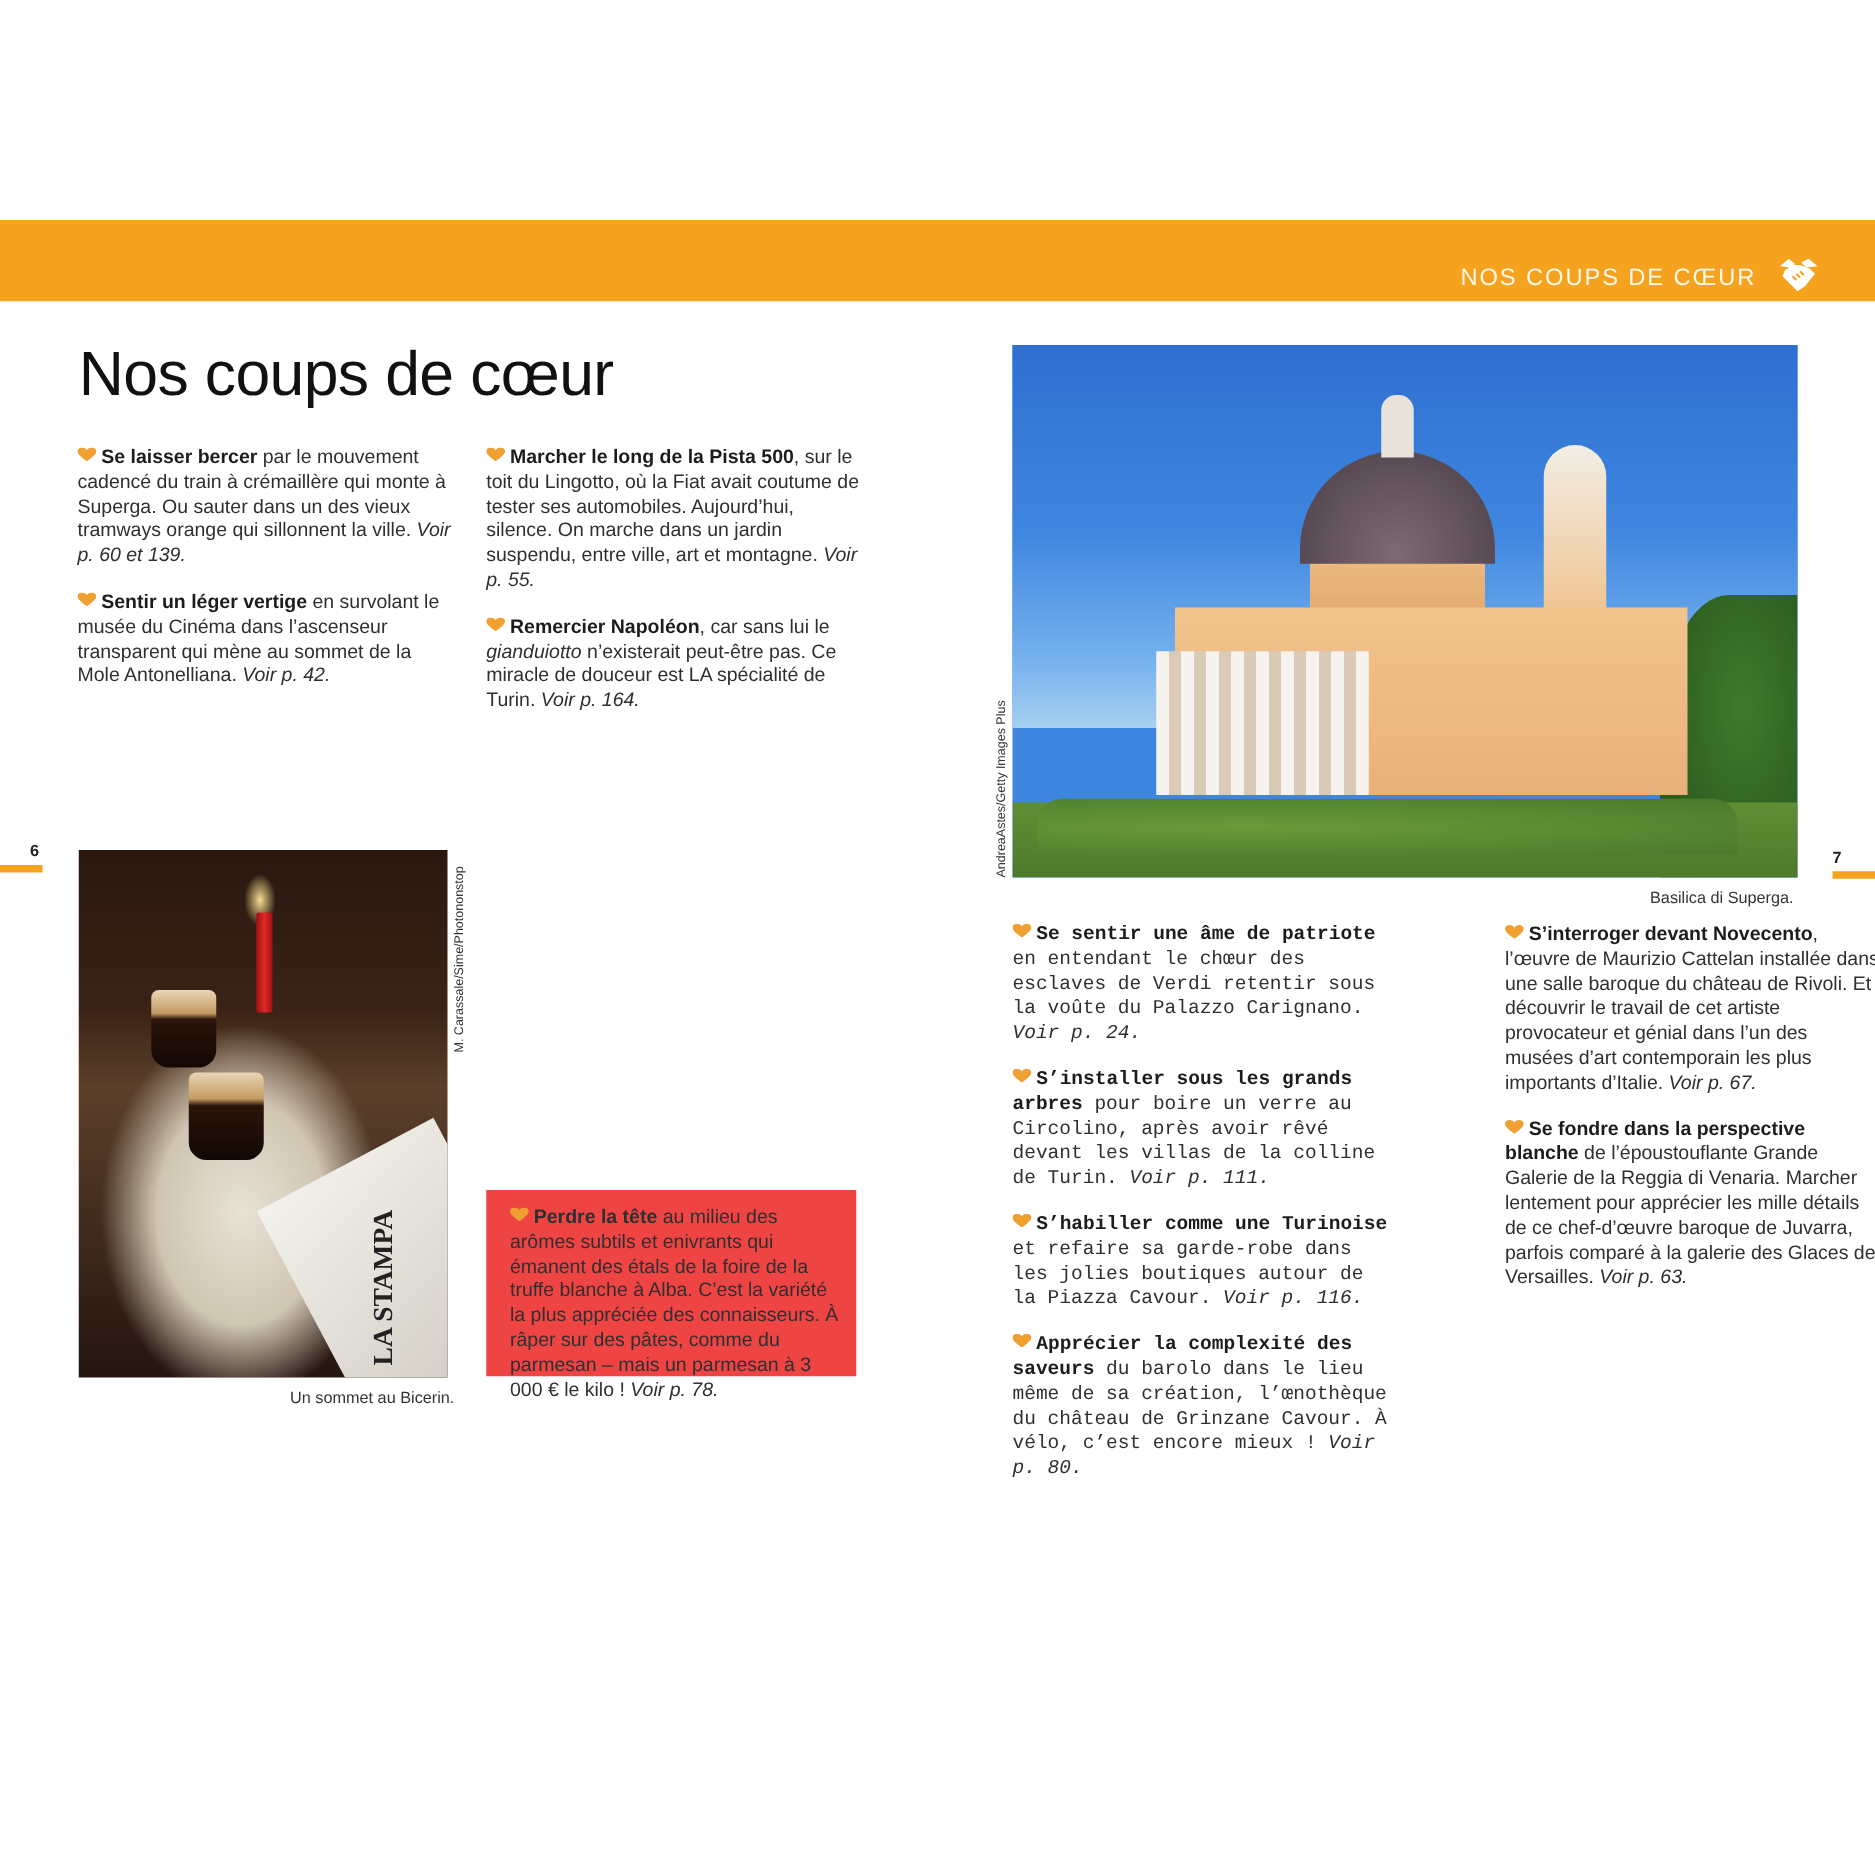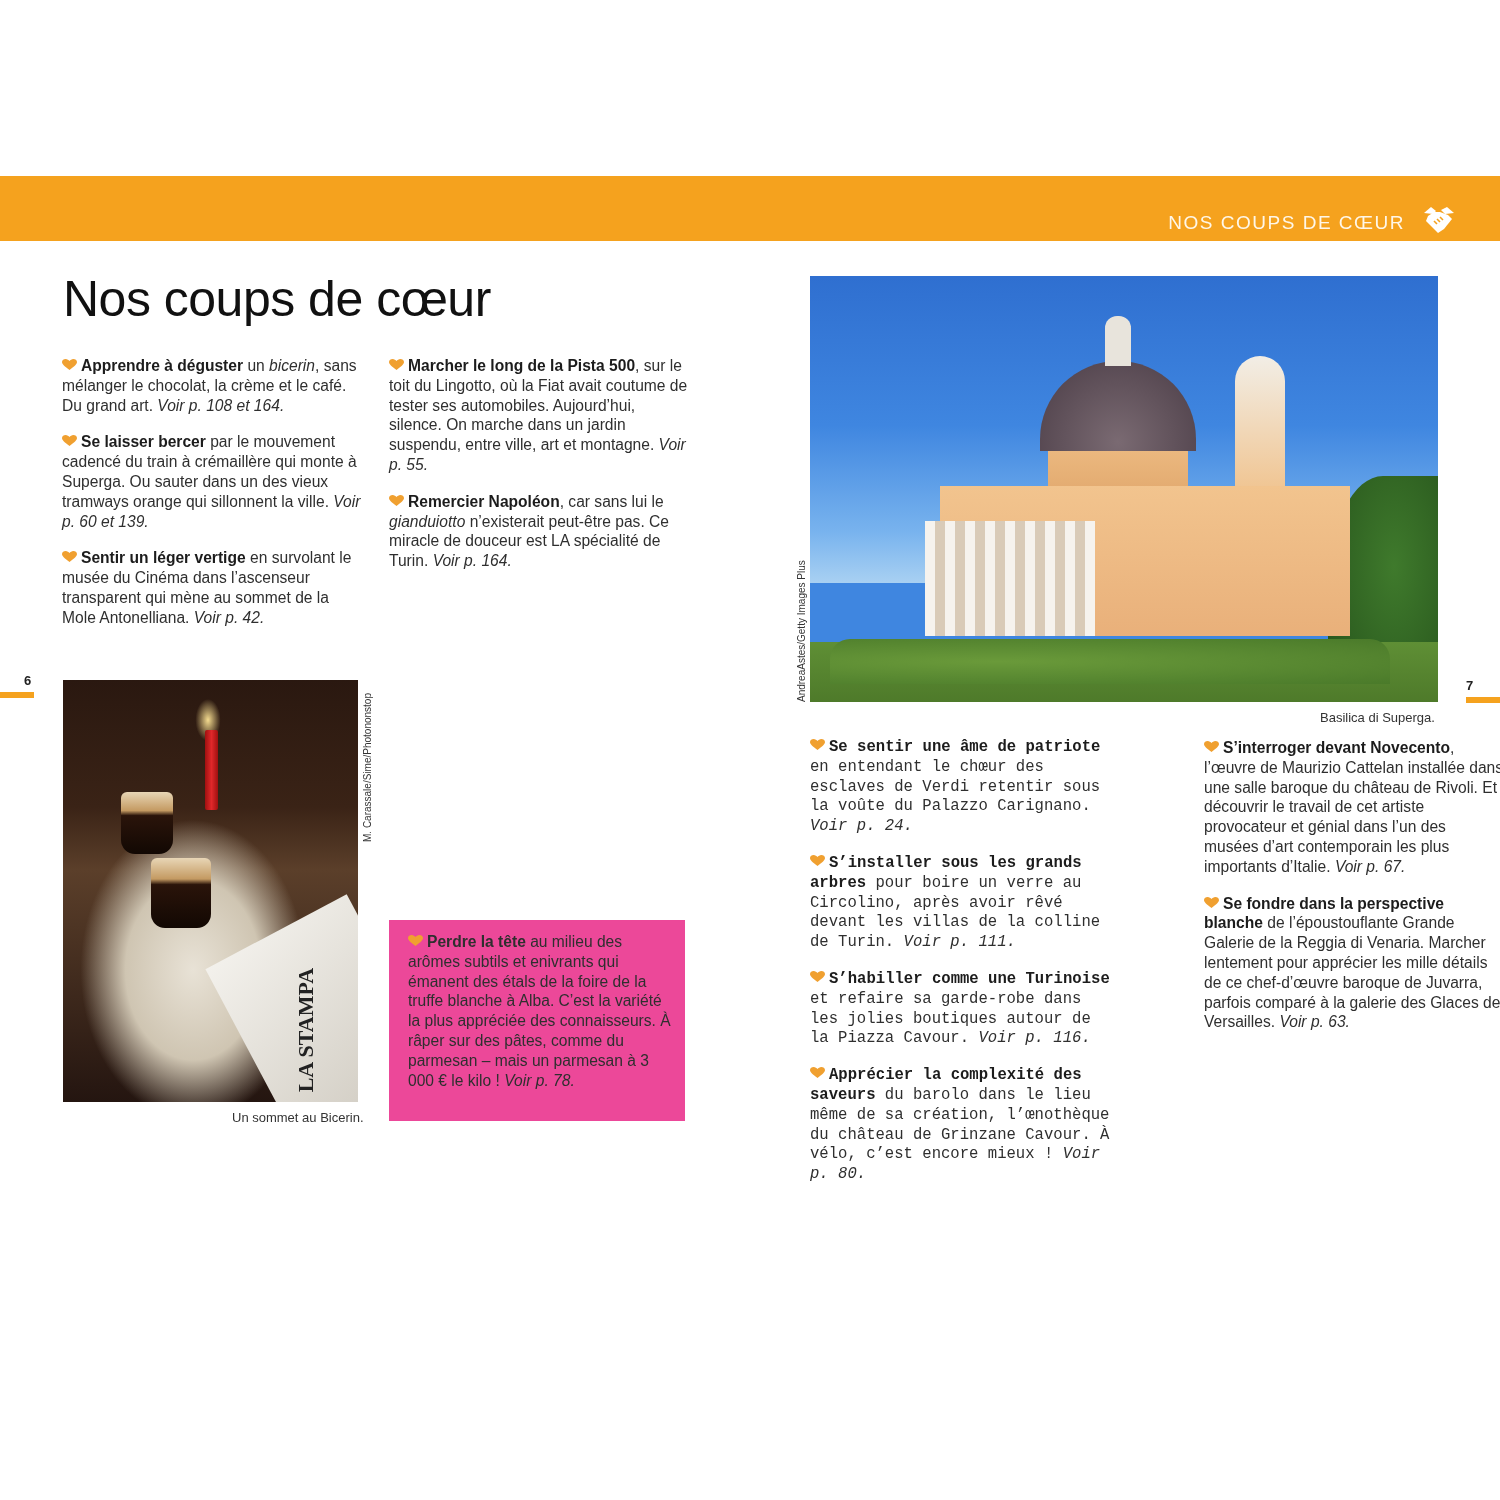--- a/index.html
+++ b/index.html
@@ -29,22 +29,22 @@
   .item b { color: #1c1c1c; }
   .heart { display: inline-block; width: 15px; height: 11px; margin-right: 4px; vertical-align: 1px; }
   .heart svg { display: block; }
 
   .col1 { left: 62px; top: 356px; width: 300px; }
   .col2 { left: 389px; top: 356px; width: 300px; }
   .col3 { left: 810px; top: 738px; width: 300px; font-family: Liberation Mono, monospace; }
   .col4 { left: 1204px; top: 738px; width: 300px; }
 
   .highlight-box {
-    position: absolute; left: 389px; top: 920px; width: 296px; height: 201px;
-    background: #ec4899;
+    position: absolute; left: 389px; top: 952px; width: 296px; height: 149px;
+    background: #ef4444;
   }
   .highlight-box .inner { position: absolute; left: 19px; top: 12px; width: 268px; font-size: 15.6px; line-height: 19.8px; color: #2f2f2f; }
 
   .page-num { position: absolute; font-size: 13px; font-weight: bold; color: #222; }
   .page-bar { position: absolute; height: 6px; background: #f5a21e; }
 
   .photo { position: absolute; overflow: hidden; }
   .photo-bicerin {
     left: 63px; top: 680px; width: 295px; height: 422px;
     background:
@@ -88,25 +88,20 @@
       <path d="M32 8 L25 2 L19 5 L23 9 Z" fill="#fff"></path>
       <path d="M6 11 L12 7 L18 7 L26 10 L30 14 L22 24 L16 28 L10 22 L4 16 Z" fill="#fff"></path>
       <path d="M12 16 L15 19 M15 14 L18 17 M18 12 L21 15" stroke="#f5a21e" stroke-width="1.6"></path>
     </svg>
   </span>
 </div>
 
 <h1 class="page-title">Nos coups de cœur</h1>
 
 <div class="col col1">
-  <p class="item">
-    <span class="heart"><svg width="15" height="11" viewBox="0 0 15 11">
-          <path d="M7.5 11 C2 7 0 5 0 3 C0 1 1.8 0 3.6 0 C5.4 0 6.6 1 7.5 2 C8.4 1 9.6 0 11.4 0 C13.2 0 15 1 15 3 C15 5 13 7 7.5 11 Z" fill="#f0a030"></path>
-        </svg></span><b>Apprendre à déguster</b><span> un </span><i>bicerin</i><span>, sans mélanger le chocolat, la crème et le café. Du grand art. </span><i>Voir p. 108 et 164.</i>
-  </p>
   <p class="item">
     <span class="heart"><svg width="15" height="11" viewBox="0 0 15 11">
           <path d="M7.5 11 C2 7 0 5 0 3 C0 1 1.8 0 3.6 0 C5.4 0 6.6 1 7.5 2 C8.4 1 9.6 0 11.4 0 C13.2 0 15 1 15 3 C15 5 13 7 7.5 11 Z" fill="#f0a030"></path>
         </svg></span><b>Se laisser bercer</b><span> par le mouvement cadencé du train à crémaillère qui monte à Superga. Ou sauter dans un des vieux tramways orange qui sillonnent la ville. </span><i>Voir p. 60 et 139.</i>
   </p>
   <p class="item">
     <span class="heart"><svg width="15" height="11" viewBox="0 0 15 11">
           <path d="M7.5 11 C2 7 0 5 0 3 C0 1 1.8 0 3.6 0 C5.4 0 6.6 1 7.5 2 C8.4 1 9.6 0 11.4 0 C13.2 0 15 1 15 3 C15 5 13 7 7.5 11 Z" fill="#f0a030"></path>
         </svg></span><b>Sentir un léger vertige</b><span> en survolant le musée du Cinéma dans l’ascenseur transparent qui mène au sommet de la Mole Antonelliana. </span><i>Voir p. 42.</i>
   </p>

